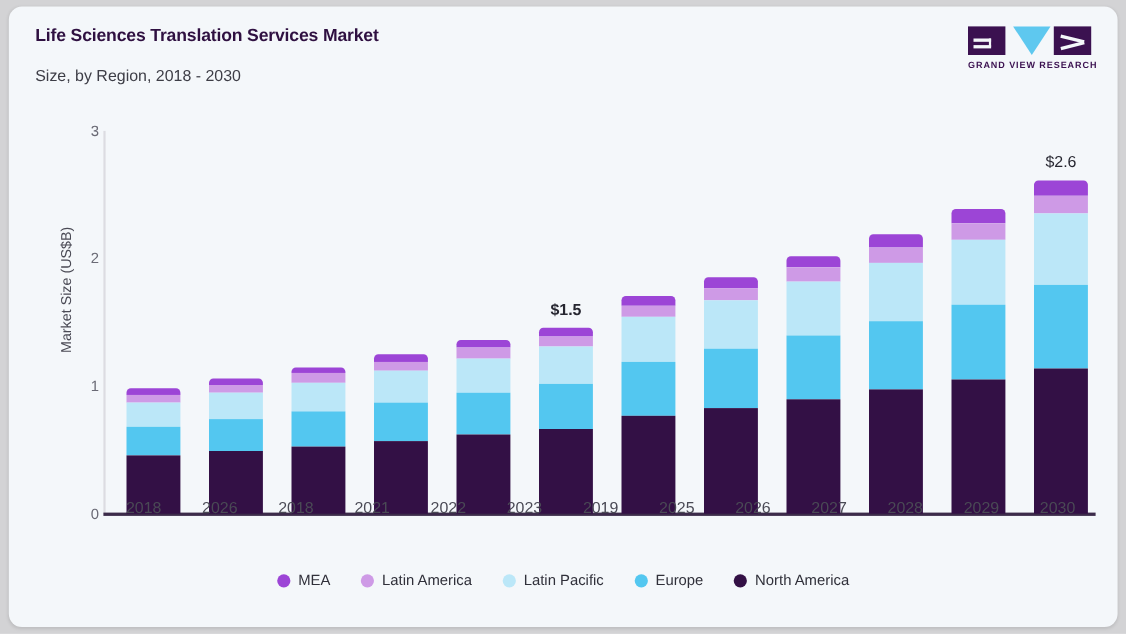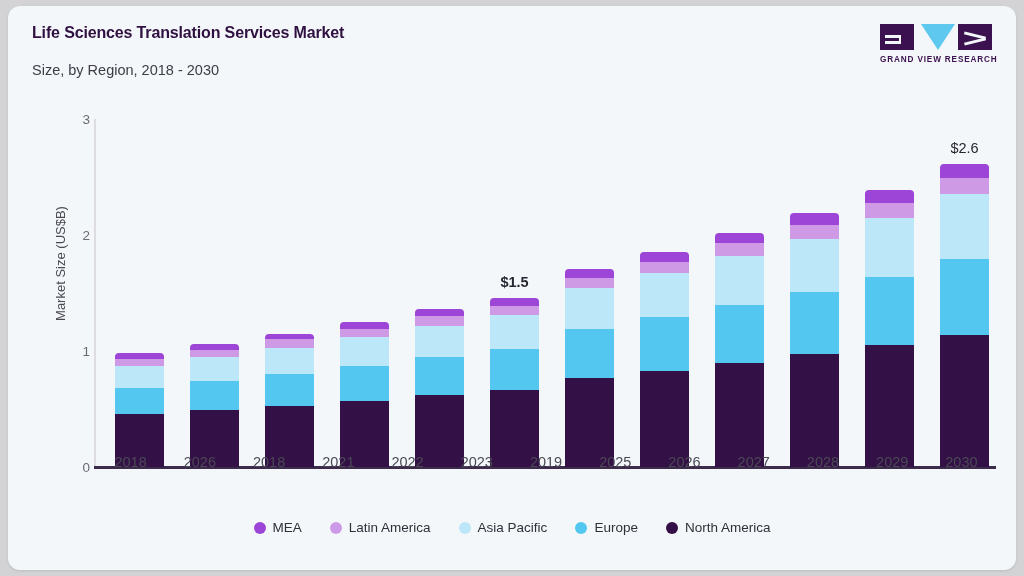--- a/index.html
+++ b/index.html
@@ -293,21 +293,21 @@
       <div class="legend-item">
         <span class="legend-dot" style="background: rgb(156, 69, 214);"></span>
         <span class="legend-label">MEA</span>
       </div>
       <div class="legend-item">
         <span class="legend-dot" style="background: rgb(206, 154, 230);"></span>
         <span class="legend-label">Latin America</span>
       </div>
       <div class="legend-item">
         <span class="legend-dot" style="background: rgb(187, 231, 248);"></span>
-        <span class="legend-label">Asia Pacific</span>
+        <span class="legend-label">Latin Pacific</span>
       </div>
       <div class="legend-item">
         <span class="legend-dot" style="background: rgb(83, 199, 240);"></span>
         <span class="legend-label">Europe</span>
       </div>
       <div class="legend-item">
         <span class="legend-dot" style="background: rgb(51, 16, 69);"></span>
         <span class="legend-label">North America</span>
       </div>
     </div>

